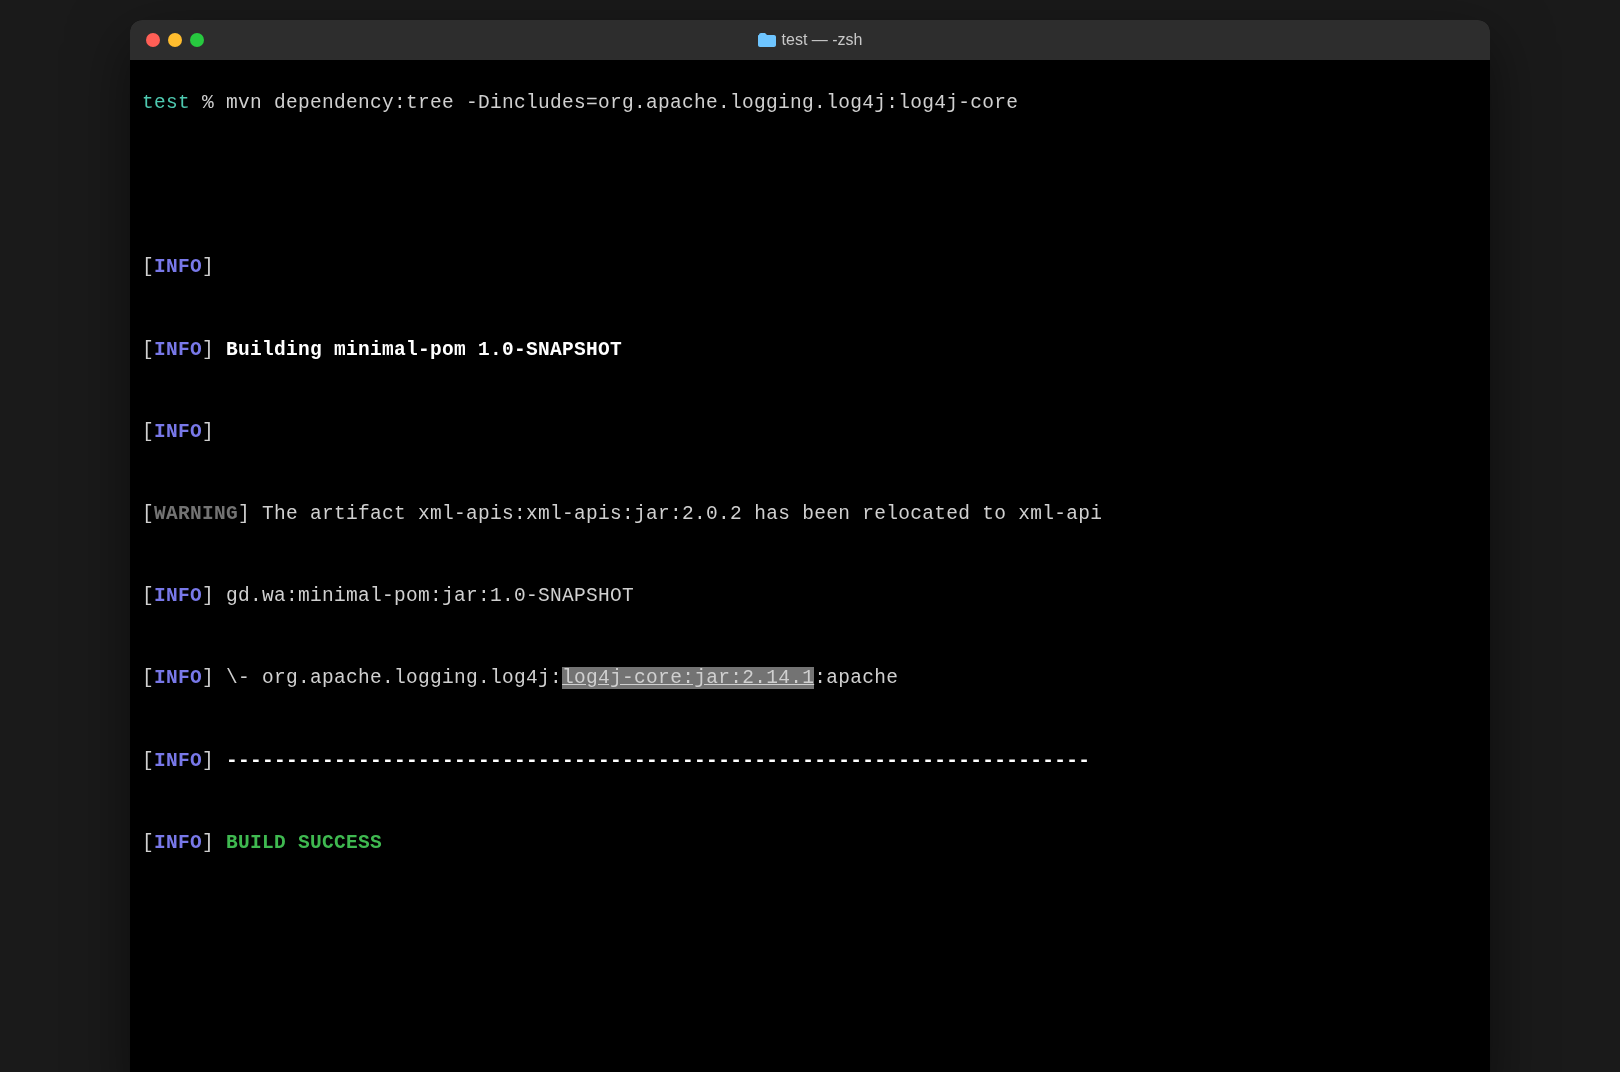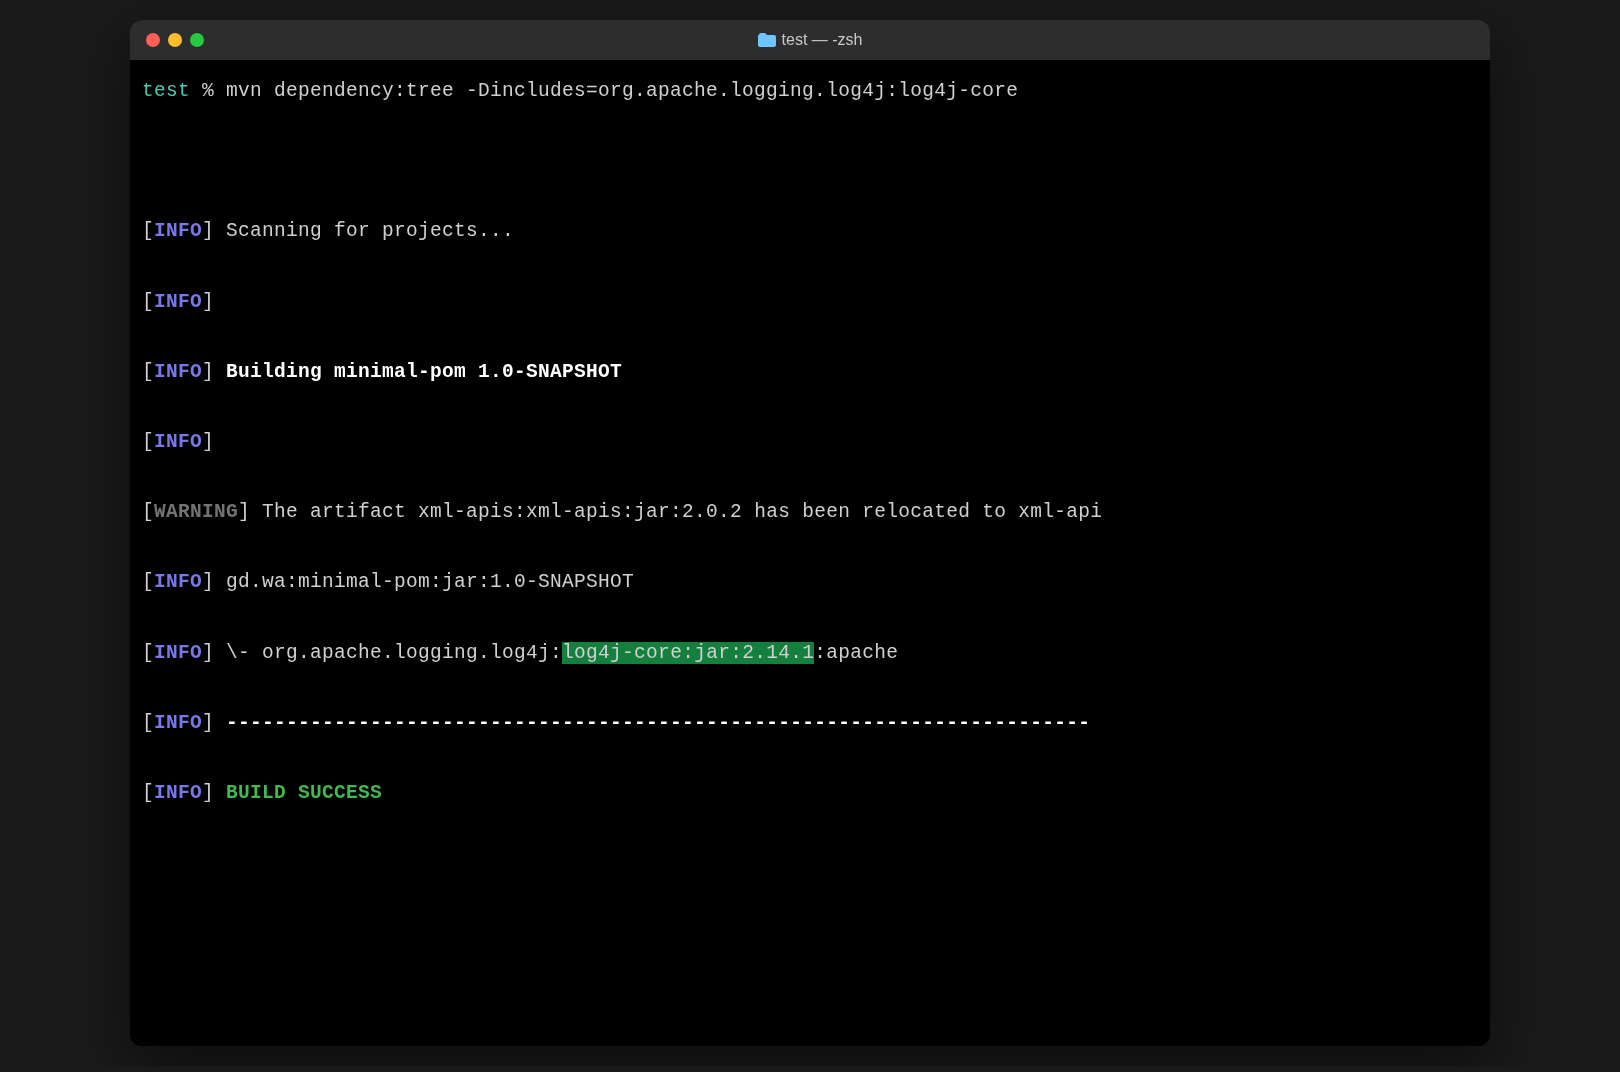--- a/index.html
+++ b/index.html
@@ -69,32 +69,34 @@
       padding: 14px 12px 60px 12px;
       font-size: 19.5px;
       line-height: 1.8;
       color: #d0d0d0;
       background: #000000;
       white-space: pre;
       letter-spacing: 0.3px;
     }
     .line {
       display: block;
+      margin-top: 12px;
     }
     .cyan { color: #4ec9b0; }
     .white { color: #d0d0d0; }
     .purple { color: #7878e8; font-weight: bold; }
     .yellow { color: #737373; font-weight: bold; }
     .green { color: #3fb950; }
     .bold-white { color: #ffffff; font-weight: bold; }
     .bold-green { color: #3fb950; font-weight: bold; }
     .bold-teal { color: #4ec9b0; font-weight: bold; }
     .highlight {
-      background: #15803d;
+      background: #737373;
       color: #d0d0d0;
+      text-decoration: underline;
     }
   </style>
 </head>
 <body>
 
 <div class="terminal-window">
   <div class="title-bar">
     <div class="traffic-lights">
       <div class="traffic-light red"></div>
       <div class="traffic-light yellow"></div>
@@ -105,21 +107,20 @@
         <svg viewBox="0 0 18 14">
             <path fill="#6ec5ff" d="M1 2 C1 0.9 1.9 0 3 0 L7 0 L9 2 L16 2 C17.1 2 18 2.9 18 4 L18 12 C18 13.1 17.1 14 16 14 L2 14 C0.9 14 0 13.1 0 12 L0 3 C0 2.4 0.4 2 1 2 Z"></path>
           </svg>
       </span>
       <span>test — -zsh</span>
     </div>
   </div>
 
   <div class="terminal-body"><span class="line"><span class="cyan">test</span><span class="white"> % </span><span class="white">mvn dependency:tree -Dincludes=org.apache.logging.log4j:log4j-core</span></span>
 <span class="line"> </span>
-<span class="line"><span class="white">[</span><span class="purple">INFO</span><span class="white">]</span><span class="white"> Scanning for projects...</span></span>
 <span class="line"><span class="white">[</span><span class="purple">INFO</span><span class="white">]</span></span>
 <span class="line"><span class="white">[</span><span class="purple">INFO</span><span class="white">]</span><span class="bold-white"> Building minimal-pom 1.0-SNAPSHOT</span></span>
 <span class="line"><span class="white">[</span><span class="purple">INFO</span><span class="white">]</span></span>
 <span class="line"><span class="white">[</span><span class="yellow">WARNING</span><span class="white">]</span><span class="white"> The artifact xml-apis:xml-apis:jar:2.0.2 has been relocated to xml-api</span></span>
 <span class="line"><span class="white">[</span><span class="purple">INFO</span><span class="white">]</span><span class="white"> gd.wa:minimal-pom:jar:1.0-SNAPSHOT</span></span>
 <span class="line"><span class="white">[</span><span class="purple">INFO</span><span class="white">]</span><span class="white"> \- org.apache.logging.log4j:</span><span class="highlight">log4j-core:jar:2.14.1</span><span class="white">:apache</span></span>
 <span class="line"><span class="white">[</span><span class="purple">INFO</span><span class="white">]</span><span class="bold-white"> ------------------------------------------------------------------------</span></span>
 <span class="line"><span class="white">[</span><span class="purple">INFO</span><span class="white">]</span><span class="bold-green"> BUILD SUCCESS</span></span>
 
 

